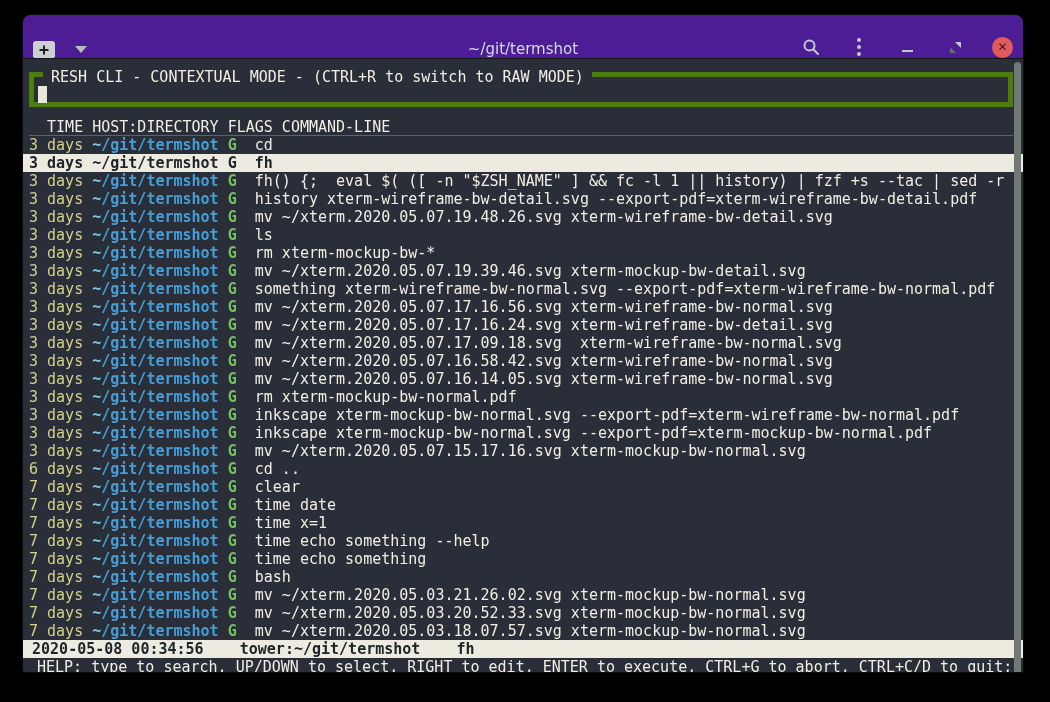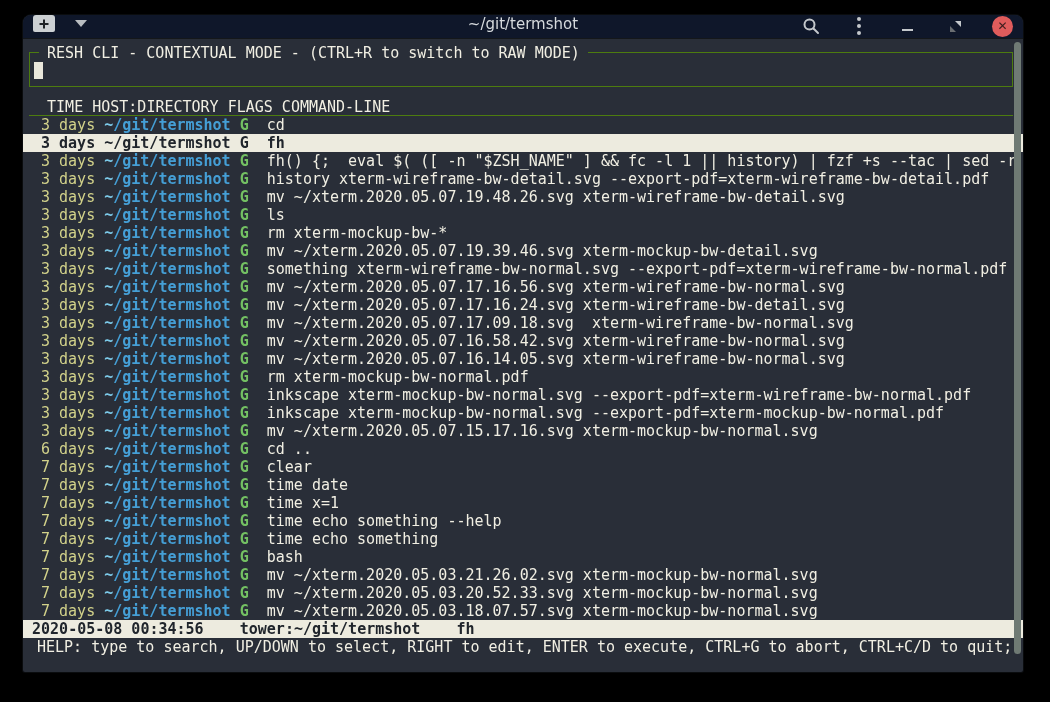--- a/index.html
+++ b/index.html
@@ -1,41 +1,41 @@
 <!DOCTYPE html>
 <html><head>
 <meta charset="utf-8">
 <style>
   html,body{margin:0;padding:0;background:#000;width:1050px;height:702px;overflow:hidden;}
   *{box-sizing:border-box;}
   .window{position:absolute;left:23px;top:15px;width:1000px;height:657px;border-radius:8px 8px 2px 2px;overflow:hidden;background:#292e38;box-shadow:0 0 0 1px #0a0c0e;}
   
-  .titlebar{height:24px;background:#0f172a;display:flex;align-items:flex-start;padding:0 10px;position:relative;font-family:"DejaVu Sans",sans-serif;border-bottom:1px solid #14171a;}
+  .titlebar{height:44px;background:#4c1d95;display:flex;align-items:flex-end;padding:0 10px;position:relative;font-family:"DejaVu Sans",sans-serif;border-bottom:1px solid #14171a;}
   .tb-left{display:flex;align-items:center;gap:14px;}
   .newtab-btn{width:22px;height:17px;background:#ccd0d3;border-radius:3px 3px 2px 2px;position:relative;cursor:pointer;}
   .newtab-btn::before{content:"";position:absolute;left:50%;top:50%;width:9px;height:2px;background:#1d2125;transform:translate(-50%,-50%);}
   .newtab-btn::after{content:"";position:absolute;left:50%;top:50%;width:2px;height:9px;background:#1d2125;transform:translate(-50%,-50%);}
   .caret-down{width:0;height:0;border-left:6px solid transparent;border-right:6px solid transparent;border-top:7px solid #b9bdc1;margin-left:6px;cursor:pointer;}
   .tb-title{position:absolute;left:0;right:0;text-align:center;color:#d6dadd;font-size:15px;pointer-events:none;}
   .tb-right{margin-left:auto;display:flex;align-items:center;gap:26px;}
   .tb-icon{width:22px;height:22px;display:flex;align-items:center;justify-content:center;cursor:pointer;}
   .kebab{display:flex;flex-direction:column;gap:3px;}
   .kebab i{width:4px;height:4px;border-radius:50%;background:#c4c8cc;}
   .min-bar{width:11px;height:2px;background:#c4c8cc;margin-top:8px;}
   .close-btn{width:21px;height:21px;border-radius:50%;background:#e05c5c;display:flex;align-items:center;justify-content:center;color:#3a1d1d;font-size:12px;font-weight:bold;font-family:"DejaVu Sans",sans-serif;cursor:pointer;}
   
   .screen{position:relative;height:618px;background:#292e38;font-family:"DejaVu Sans Mono",monospace;font-size:15px;line-height:18px;color:#f1efe3;overflow:hidden;display:flex;flex-direction:column;}
   .gap1{height:13px;}
   .gap2{height:11px;}
-  .searchbox{position:relative;margin:0 10px 0 6px;height:35px;border:1px solid #4d7c0f;}
+  .searchbox{position:relative;margin:0 10px 0 6px;height:35px;border:5px solid #4d7c0f;}
   .searchbox .box-label{position:absolute;top:-9px;left:9px;background:#292e38;padding:0 8px;white-space:pre;color:#f1efe3;}
   .cursor-block{position:absolute;left:4px;top:9px;width:9px;height:17px;background:#e9e7db;}
   .thead{white-space:pre;margin:0 10px 0 6px;border-bottom:1px solid #4d7c0f;height:18px;color:#f1efe3;}
   .rows{flex:0 0 auto;}
-  .row{white-space:pre;height:18px;padding-left:18px;overflow:hidden;cursor:pointer;}
+  .row{white-space:pre;height:18px;padding-left:6px;overflow:hidden;cursor:pointer;}
   .row .t{color:#d2d28a;}
   .row .tl{color:#7cc9e8;font-weight:bold;}
   .row .h{color:#459fd6;font-weight:bold;}
   .row .f{color:#74c163;font-weight:bold;}
   .row .c{color:#f1efe3;}
   .row.selected{background:#edebdf;}
   .row.selected .t,.row.selected .tl,.row.selected .h,.row.selected .f,.row.selected .c{color:#20252c;font-weight:bold;}
   .statusbar{height:18px;background:#edebdf;color:#20252c;font-weight:bold;white-space:pre;overflow:hidden;}
   .helpline{height:18px;padding-left:14px;color:#f1efe3;white-space:pre;overflow:hidden;}
   .scrollbar{position:absolute;top:3px;bottom:3px;right:2px;width:7px;border-radius:4px;background:#6f7a74;cursor:pointer;}

